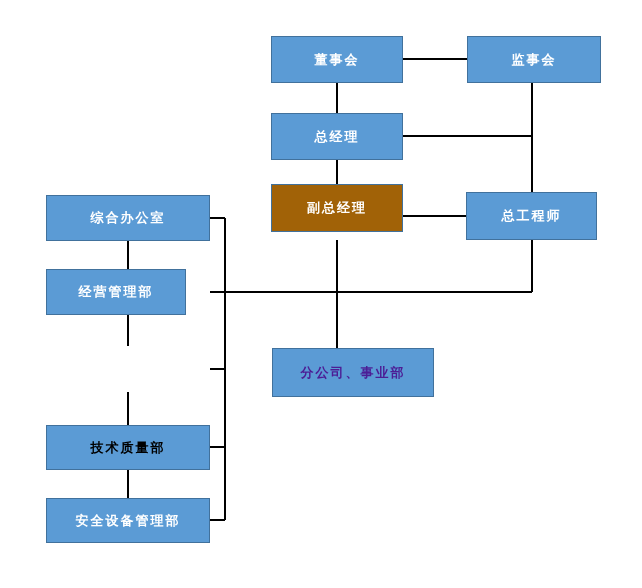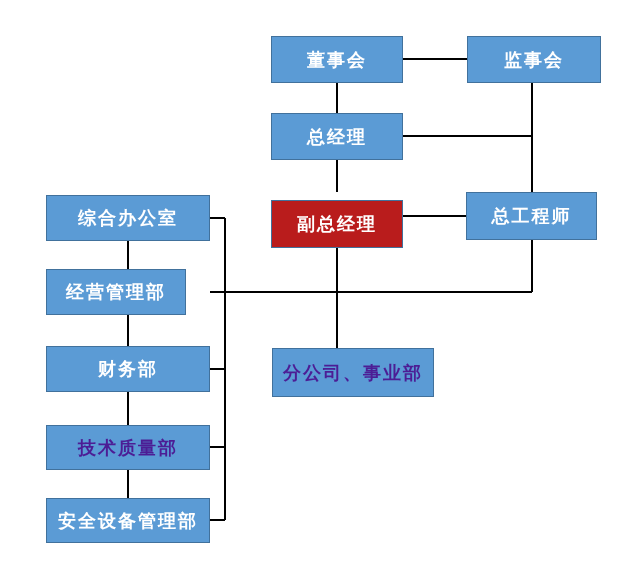--- a/index.html
+++ b/index.html
@@ -17,21 +17,21 @@
   }
   .node {
     position: absolute;
     box-sizing: border-box;
     background: #5B9BD5;
     border: 1px solid #41719C;
     color: #ffffff;
     display: flex;
     align-items: center;
     justify-content: center;
-    font-size: 18px;
+    font-size: 13px;
     font-weight: bold;
     letter-spacing: 2px;
     text-align: center;
     white-space: nowrap;
     cursor: default;
   }
   .edge {
     position: absolute;
     background: #000000;
   }
@@ -63,36 +63,33 @@
 
   <div class="node" style="left: 271px; top: 36px; width: 132px; height: 47px; background: rgb(91, 155, 213); border-color: rgb(65, 113, 156); color: rgb(255, 255, 255);">
       <span>董事会</span>
     </div>
   <div class="node" style="left: 467px; top: 36px; width: 134px; height: 47px; background: rgb(91, 155, 213); border-color: rgb(65, 113, 156); color: rgb(255, 255, 255); align-items: center;">
       <span>监事会</span>
     </div>
   <div class="node" style="left: 271px; top: 113px; width: 132px; height: 47px; background: rgb(91, 155, 213); border-color: rgb(65, 113, 156); color: rgb(255, 255, 255);">
       <span>总经理</span>
     </div>
-  <div class="node" style="left: 271px; top: 200px; width: 132px; height: 48px; background: #b91c1c; border-color: rgb(65, 113, 156); color: rgb(255, 255, 255); justify-content: center;">
+  <div class="node" style="left: 271px; top: 184px; width: 132px; height: 48px; background: #a16207; border-color: rgb(65, 113, 156); color: rgb(255, 255, 255); justify-content: center;">
       <span>副总经理</span>
     </div>
   <div class="node" style="left: 46px; top: 195px; width: 164px; height: 46px; background: rgb(91, 155, 213); border-color: rgb(65, 113, 156); color: rgb(255, 255, 255);">
       <span>综合办公室</span>
     </div>
   <div class="node" style="left: 466px; top: 192px; width: 131px; height: 48px; background: rgb(91, 155, 213); border-color: rgb(65, 113, 156); color: rgb(255, 255, 255);">
       <span>总工程师</span>
     </div>
   <div class="node" style="left: 46px; top: 269px; width: 140px; height: 46px; background: rgb(91, 155, 213); border-color: rgb(65, 113, 156); color: rgb(255, 255, 255);">
       <span>经营管理部</span>
     </div>
-  <div class="node" style="left: 46px; top: 346px; width: 164px; height: 46px; background: rgb(91, 155, 213); border-color: rgb(65, 113, 156); color: rgb(255, 255, 255);">
-      <span>财务部</span>
-    </div>
-  <div class="node" style="left: 46px; top: 425px; width: 164px; height: 45px; background: rgb(91, 155, 213); border-color: rgb(65, 113, 156); color: #4c1d95;">
+  <div class="node" style="left: 46px; top: 425px; width: 164px; height: 45px; background: rgb(91, 155, 213); border-color: rgb(65, 113, 156); color: #000000;">
       <span>技术质量部</span>
     </div>
   <div class="node" style="left: 46px; top: 498px; width: 164px; height: 45px; background: rgb(91, 155, 213); border-color: rgb(65, 113, 156); color: rgb(255, 255, 255);">
       <span>安全设备管理部</span>
     </div>
   <div class="node" style="left: 272px; top: 348px; width: 162px; height: 49px; background: rgb(91, 155, 213); border-color: rgb(65, 113, 156); color: #4c1d95;">
       <span>分公司、事业部</span>
     </div>
 </div>
 

